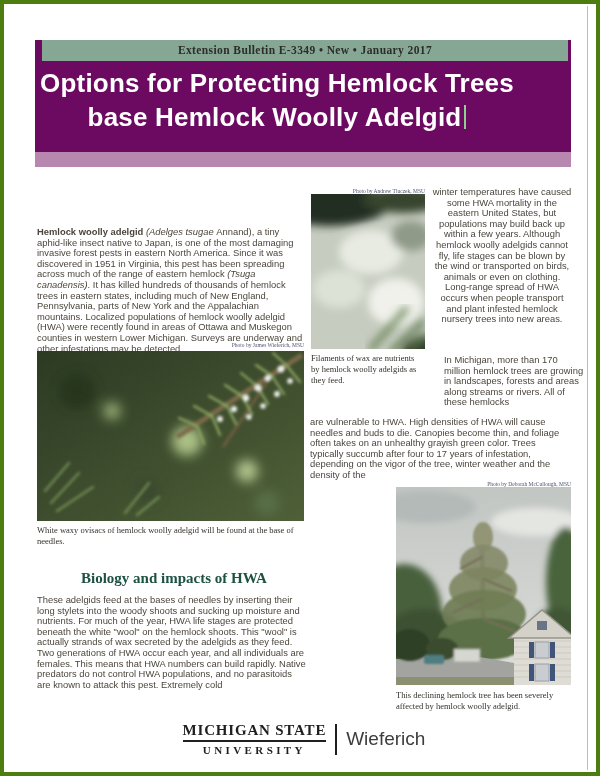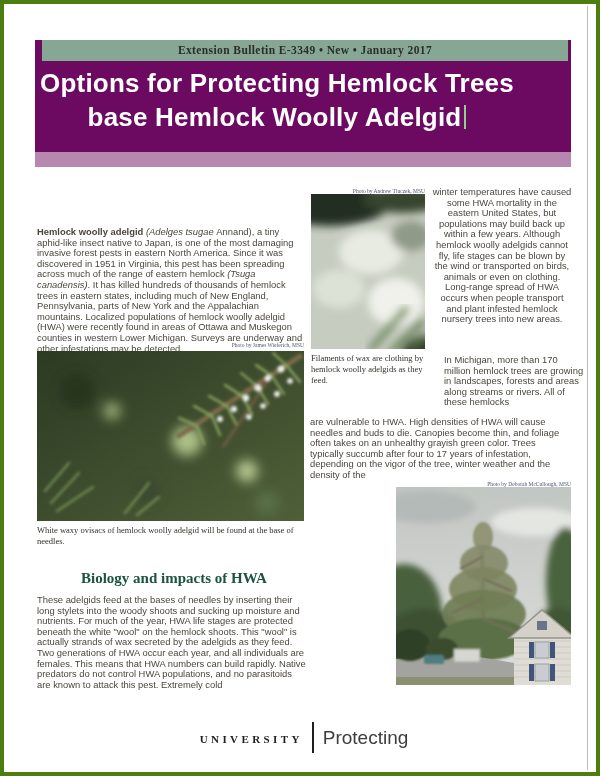--- a/index.html
+++ b/index.html
@@ -181,21 +181,21 @@
       <ellipse cx="85" cy="108" rx="28" ry="24" fill="#eff1ea"></ellipse>
       <ellipse cx="100" cy="42" rx="20" ry="15" fill="#8f9a88"></ellipse>
       <ellipse cx="118" cy="158" rx="28" ry="16" fill="#31402a"></ellipse>
     </g>
     <g stroke-linecap="round" filter="url(#b4)">
       <path d="M60,155 L95,115" stroke="#5c7847" stroke-width="5"></path>
       <path d="M80,158 L112,128" stroke="#4e6a3e" stroke-width="5"></path>
       <path d="M100,155 L114,140" stroke="#688452" stroke-width="4"></path>
     </g>
   </svg>
-  <div class="caption caption-wax">Filaments of wax are clothing by hemlock woolly adelgids as they feed.</div>
+  <div class="caption caption-wax">Filaments of wax are nutrients by hemlock woolly adelgids as they feed.</div>
 
   <svg class="photo photo-tree" viewBox="0 0 175 198" preserveAspectRatio="none">
     <defs>
       <linearGradient id="sky" x1="0" y1="0" x2="0" y2="1">
         <stop offset="0" stop-color="#c2c6c3"></stop>
           <stop offset="1" stop-color="#dcdeda"></stop>
       </linearGradient>
       <filter id="tb3">
           <feGaussianBlur stdDeviation="3"></feGaussianBlur>
         </filter>
@@ -235,24 +235,26 @@
       <polygon points="113,151 146,123 179,151" fill="#d4d2c8" stroke="#96948a" stroke-width="1.5"></polygon>
       <rect x="141" y="134" width="10" height="9" fill="#6a7488"></rect>
       <rect x="133" y="155" width="5" height="16" fill="#41547a"></rect>
       <rect x="154" y="155" width="5" height="16" fill="#41547a"></rect>
       <rect x="139" y="155" width="14" height="16" fill="#c9cdd1" stroke="#9aa0a8" stroke-width="1"></rect>
       <rect x="133" y="177" width="5" height="17" fill="#41547a"></rect>
       <rect x="154" y="177" width="5" height="17" fill="#41547a"></rect>
       <rect x="139" y="177" width="14" height="17" fill="#c9cdd1" stroke="#9aa0a8" stroke-width="1"></rect>
     </g>
   </svg>
+  <div class="caption caption-tree">This declining hemlock tree has been severely affected by hemlock woolly adelgid.</div>
 
   <div class="section-heading">Biology and impacts of HWA</div>
   <div class="body-text bio-para">These adelgids feed at the bases of needles by inserting their long stylets into the woody shoots and sucking up moisture and nutrients. For much of the year, HWA life stages are protected beneath the white "wool" on the hemlock shoots. This "wool" is actually strands of wax secreted by the adelgids as they feed. Two generations of HWA occur each year, and all individuals are females. This means that HWA numbers can build rapidly. Native predators do not control HWA populations, and no parasitoids are known to attack this pest. Extremely cold</div>
 
   <div class="footer">
     <div class="wordmark">
+      <div class="wm-line1">MICHIGAN STATE</div>
       <div class="wm-line2">UNIVERSITY</div>
     </div>
     <div class="logo-divider"></div>
-    <div class="extension-label">Protecting</div>
+    <div class="extension-label">Wieferich</div>
   </div>
 </div>
 
 </body></html>

